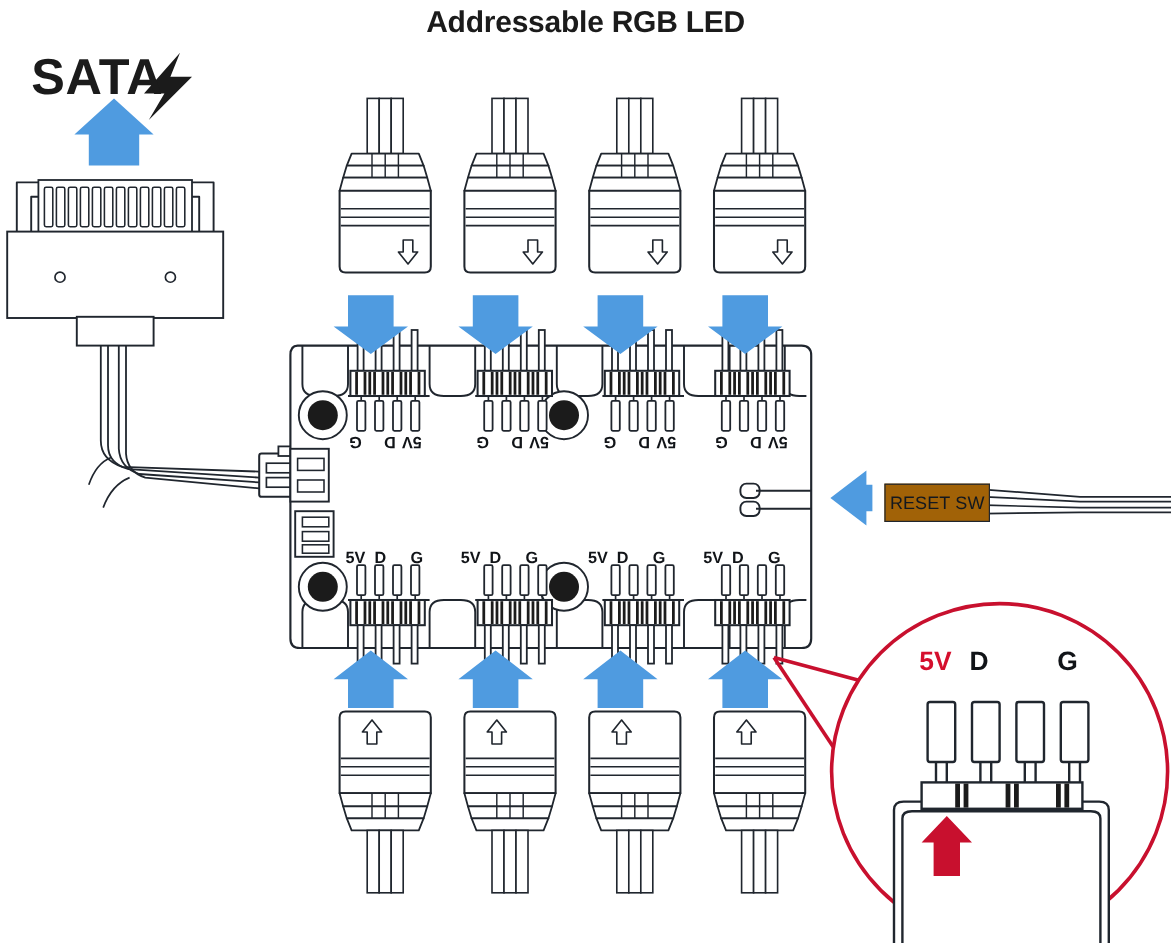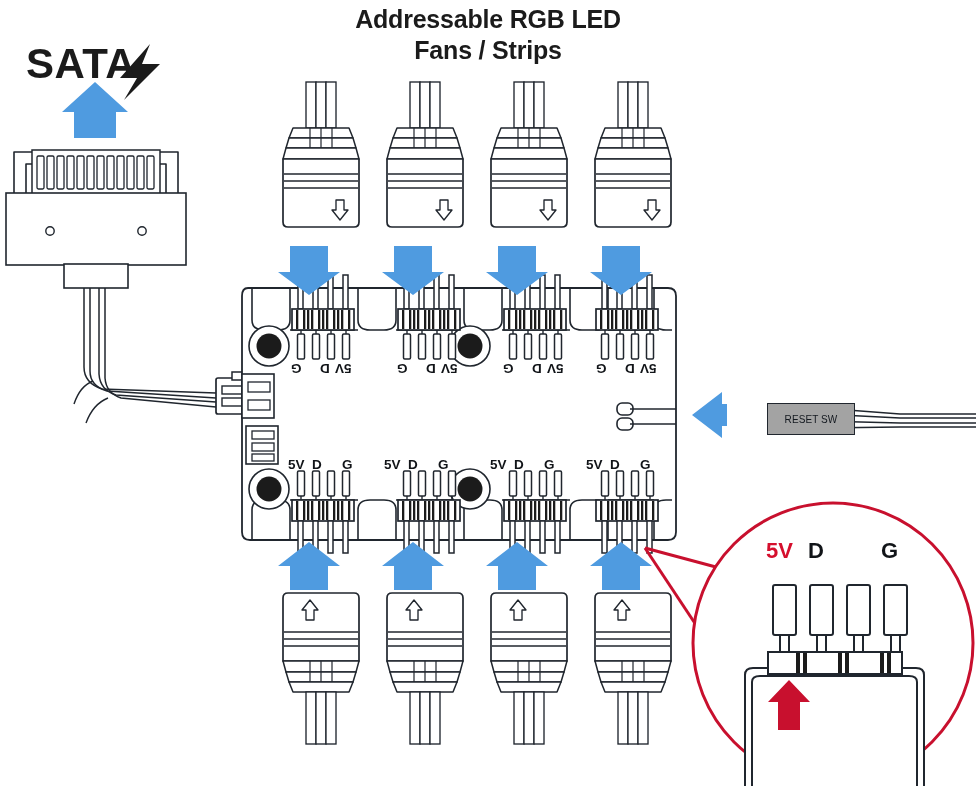--- a/index.html
+++ b/index.html
@@ -23,24 +23,24 @@
   #title .t-line{display:block;}
 
   
   #sata-label{
     left:26px;top:40px;font-size:42px;font-weight:bold;
     color:#1b1b1b;letter-spacing:0.5px;
   }
 
   
   #reset-box{
-    left:767px;top:403px;width:86px;height:30px;
-    border:1.4px solid #20262e;background:#a3a3a3;
+    left:737px;top:403px;width:86px;height:30px;
+    border:1.4px solid #20262e;background:#a16207;
     display:flex;align-items:center;justify-content:center;
-    font-size:10px;color:#13181f;letter-spacing:0.1px;
+    font-size:15px;color:#13181f;letter-spacing:0.1px;
   }
 
   
   .pinlab{
     font-size:13.5px;font-weight:bold;color:#111418;
   }
   
   .pinlab.flip{transform:rotate(180deg);transform-origin:center center;}
 
   
@@ -438,21 +438,20 @@
       </g>
 
       <path d="M778 730 L778 702 L768 702 L789 680 L810 702 L800 702 L800 730 Z" fill="#c8102e"></path>
     </g>
   </g>
 </svg>
 </div>
 
 <div class="lbl" id="title">
   <span class="t-line">Addressable RGB LED</span>
-  <span class="t-line">Fans / Strips</span>
 </div>
 
 <div class="lbl" id="sata-label">SATA</div>
 
 <div class="lbl" id="reset-box">RESET SW</div>
 
 <div class="lbl pinlab flip" style="left:291px;top:361px;">G</div>
 <div class="lbl pinlab flip" style="left:320px;top:361px;">D</div>
 <div class="lbl pinlab flip" style="left:335px;top:361px;">5V</div>
 

